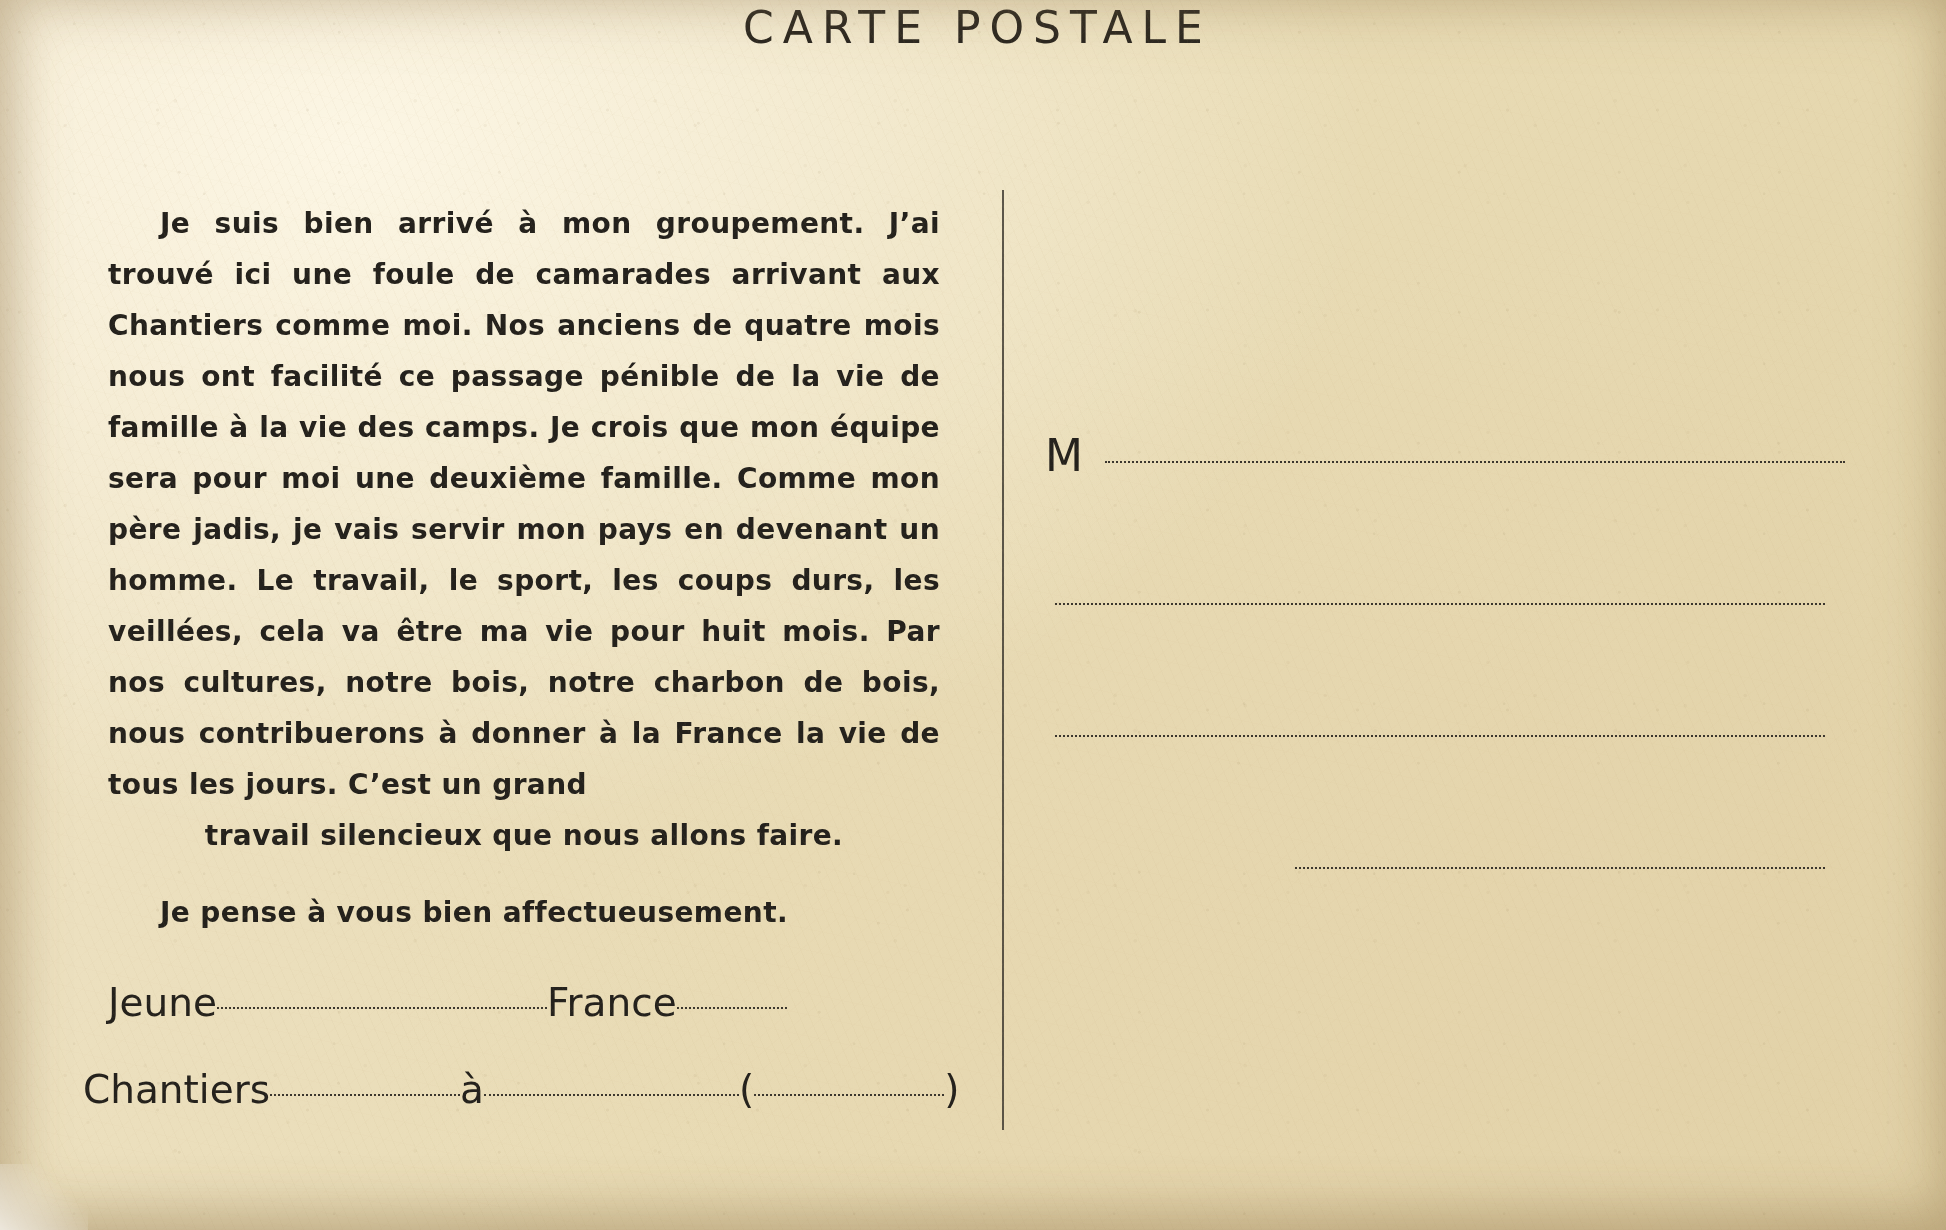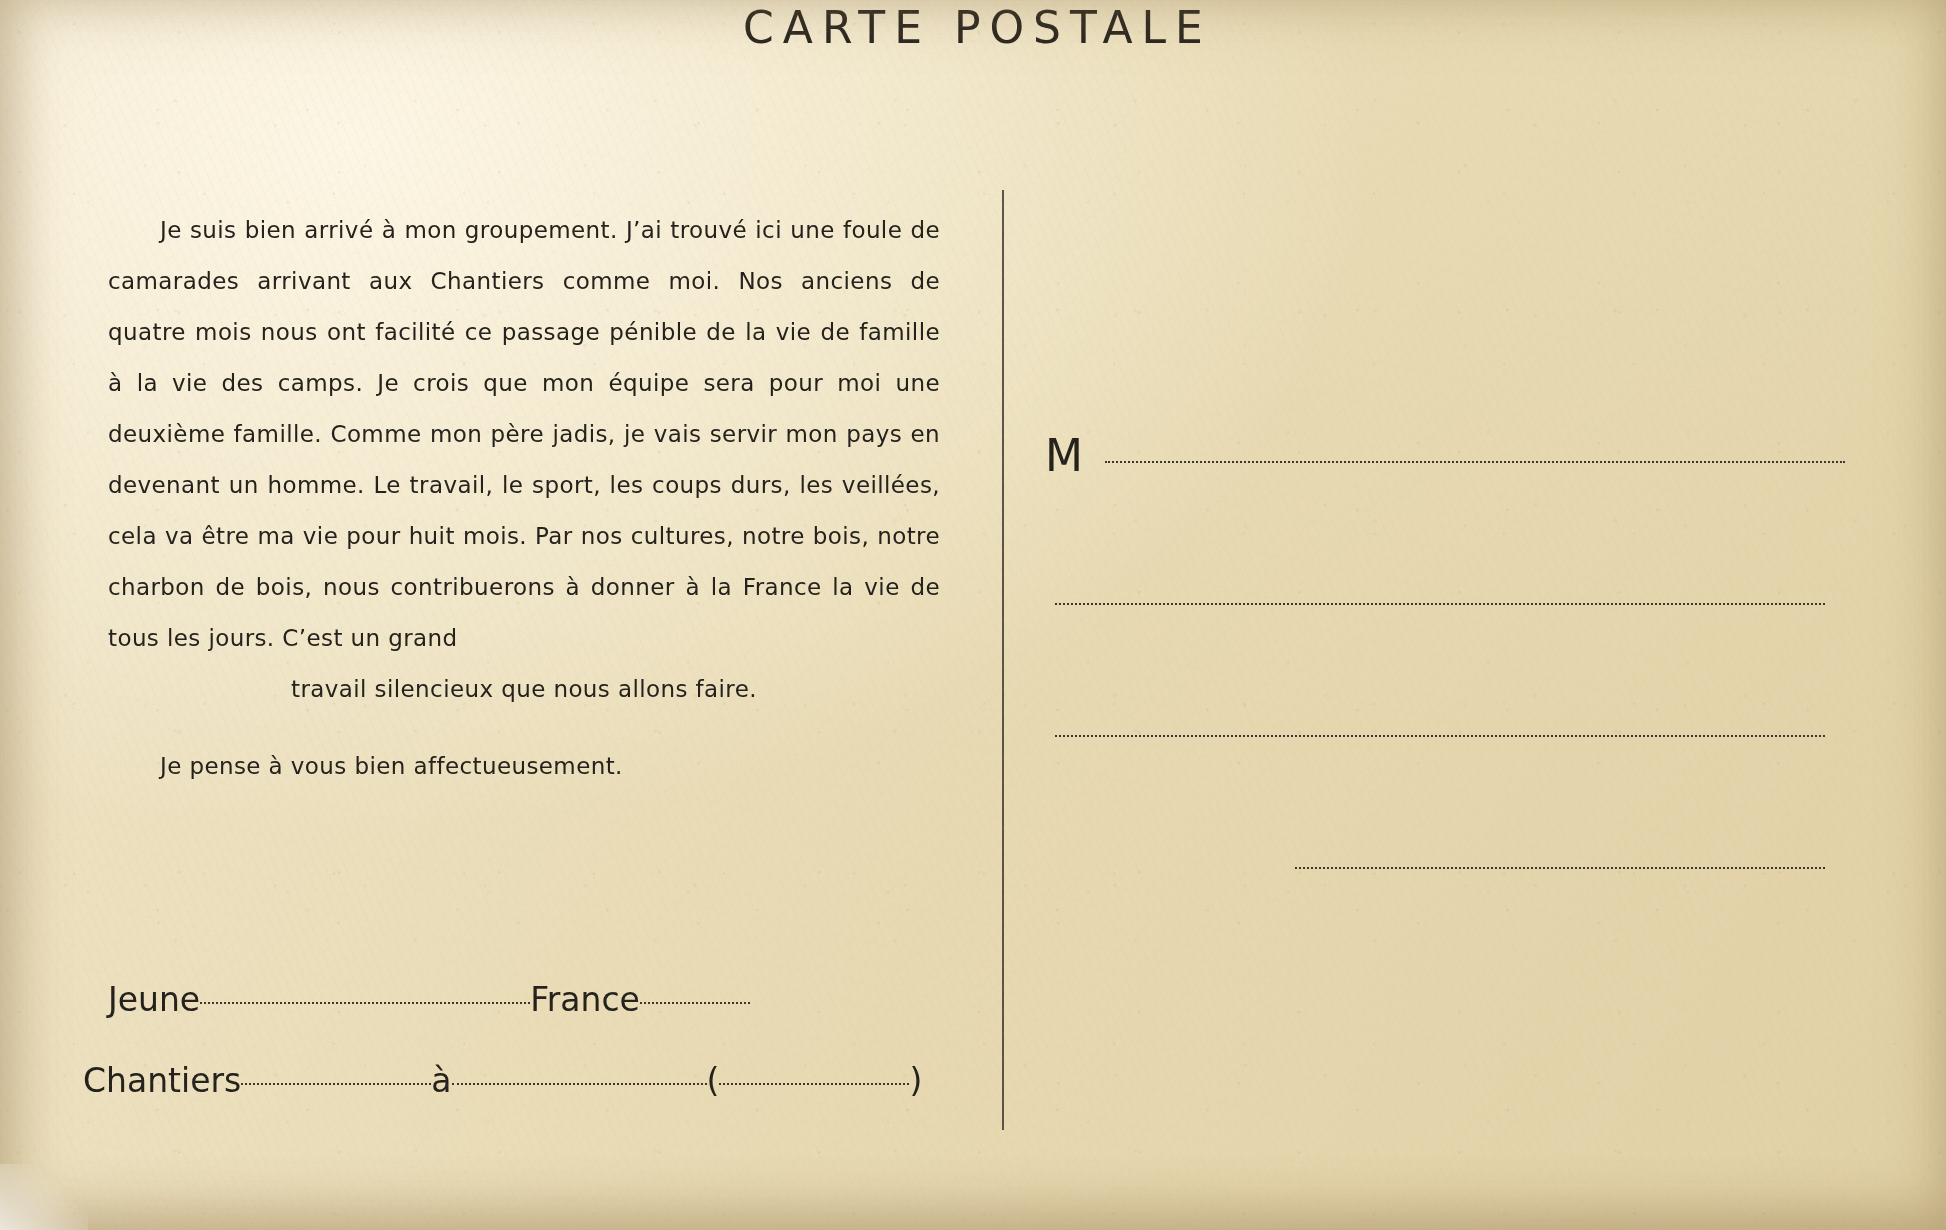--- a/index.html
+++ b/index.html
@@ -86,26 +86,27 @@
     width: 2px;
     height: 940px;
     background: #413c33;
     opacity: 0.85;
   }
 
   
   .message {
     position: absolute;
     left: 108px;
-    top: 205px;
+    top: 198px;
     width: 832px;
-    font-size: 23px;
+    font-size: 28px;
     line-height: 51px;
     letter-spacing: 0.4px;
     color: #24211c;
+    font-weight: bold;
   }
   .message p {
     margin: 0;
     text-align: justify;
     text-justify: inter-word;
   }
   .message p.indent {
     text-indent: 52px;
   }
   .message p.last-line {
@@ -116,21 +117,21 @@
     margin-top: 26px;
     text-align: left;
   }
 
   
   .fields {
     position: absolute;
     left: 108px;
     top: 980px;
     width: 850px;
-    font-size: 33px;
+    font-size: 39px;
     color: #24211c;
   }
   .field-row {
     display: flex;
     align-items: baseline;
     white-space: nowrap;
   }
   .field-row + .field-row { margin-top: 42px; }
   .field-row.row2 { margin-left: -25px; }
   .lbl { flex: 0 0 auto; }

